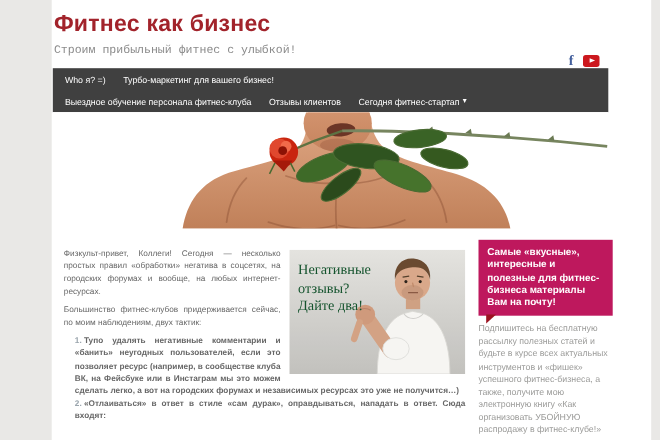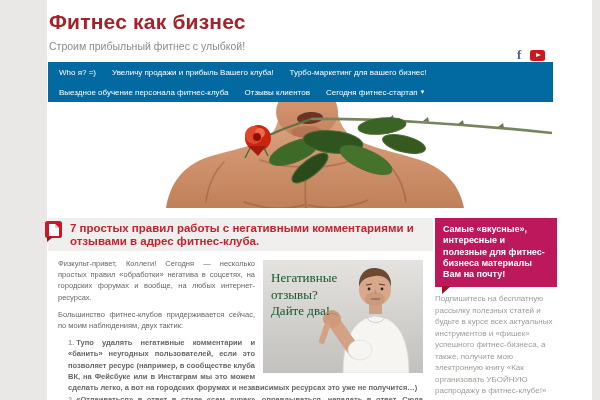--- a/index.html
+++ b/index.html
@@ -14,38 +14,38 @@
     position:absolute; left:47px; top:0; width:545px; height:400px;
     background:#ffffff;
   }
   
   .site-title {
     position:absolute; left:2px; top:10px;
     font-size:21px; font-weight:bold; color:#a2232b; letter-spacing:.2px;
   }
   .tagline {
     position:absolute; left:2px; top:40px;
-    font-size:10.5px; color:#8b8b8b;
+    font-size:10.5px; color:#8b8b8b;font-family:Liberation Mono, monospace;
   }
   .social { position:absolute; top:49px; left:470px; display:flex; align-items:center; gap:9px; }
   .fb-icon {
     font-size:13px; font-weight:bold; color:#44609d; font-family:"Liberation Serif",serif;
     cursor:pointer; line-height:12px;
   }
   .yt-icon {
     width:15px; height:11px; background:#cc181e; border-radius:2.5px; position:relative; cursor:pointer;
   }
   .yt-icon::after {
     content:""; position:absolute; left:5.5px; top:3px;
     border-left:5px solid #fff; border-top:2.8px solid transparent; border-bottom:2.8px solid transparent;
   }
   
   .nav {
     position:absolute; left:1px; top:62px; width:505px; height:40px;
-    background:#0369a1;
+    background:#404040;
   }
   .nav-row { display:flex; height:20px; align-items:center; padding-left:3px; }
   .nav-item {
     color:#ffffff; font-size:8px; padding:0 8px; white-space:nowrap; cursor:pointer;
     display:flex; align-items:center; gap:3px;
   }
   .caret { font-size:7px; color:#fff; }
   
   .hero { position:absolute; left:1px; top:102px; width:505px; height:106px; overflow:hidden; background:#fff; }
   
@@ -102,23 +102,20 @@
   <div class="tagline">Строим прибыльный фитнес с улыбкой!</div>
   <div class="social">
     <span class="fb-icon">f</span>
     <span class="yt-icon"></span>
   </div>
 
   <div class="nav">
     <div class="nav-row">
       <span class="nav-item">
           <span>Who я? =)</span>
-        </span>
-      <span class="nav-item">
-          <span>Увеличу продажи и прибыль Вашего клуба!</span>
         </span>
       <span class="nav-item">
           <span>Турбо-маркетинг для вашего бизнес!</span>
         </span>
     </div>
     <div class="nav-row">
       <span class="nav-item">
           <span>Выездное обучение персонала фитнес-клуба</span>
         </span>
       <span class="nav-item">
@@ -181,29 +178,20 @@
       <circle cx="210" cy="36" r="13" fill="#c9250f"></circle>
       <circle cx="206" cy="33" r="9" fill="#e0482e"></circle>
       <circle cx="212" cy="31" r="5" fill="#f06a4a"></circle>
       <circle cx="209" cy="35" r="4" fill="#8c1205"></circle>
       <path d="M 200 44 L 210 54 L 218 44 Z" fill="#a51a0a"></path>
       <path d="M 202 46 L 197 56 M 216 46 L 220 54" stroke="#4a6b33" stroke-width="1.4"></path>
     </svg>
   </div>
 
   <div class="article">
-    <div class="title-strip">
-      <span class="doc-icon">
-        <svg width="10" height="12" viewBox="0 0 10 12">
-            <path d="M0 0 h6 l4 4 v8 h-10 z" fill="#ffffff"></path>
-            <path d="M6 0 l4 4 h-4 z" fill="#e8c7ca"></path>
-          </svg>
-      </span>
-      <div class="article-title">7 простых правил работы с негативными комментариями и отзывами в адрес фитнес-клуба.</div>
-    </div>
     <div class="article-body">
       <div class="float-img">
         <svg width="160" height="113" viewBox="0 0 160 113">
           <defs>
             <linearGradient id="imgbg" x1="0" y1="0" x2="0" y2="1">
               <stop offset="0" stop-color="#e9e8e4"></stop>
                 <stop offset="1" stop-color="#c6c5c1"></stop>
             </linearGradient>
           </defs>
           <rect width="160" height="113" fill="url(#imgbg)"></rect>

